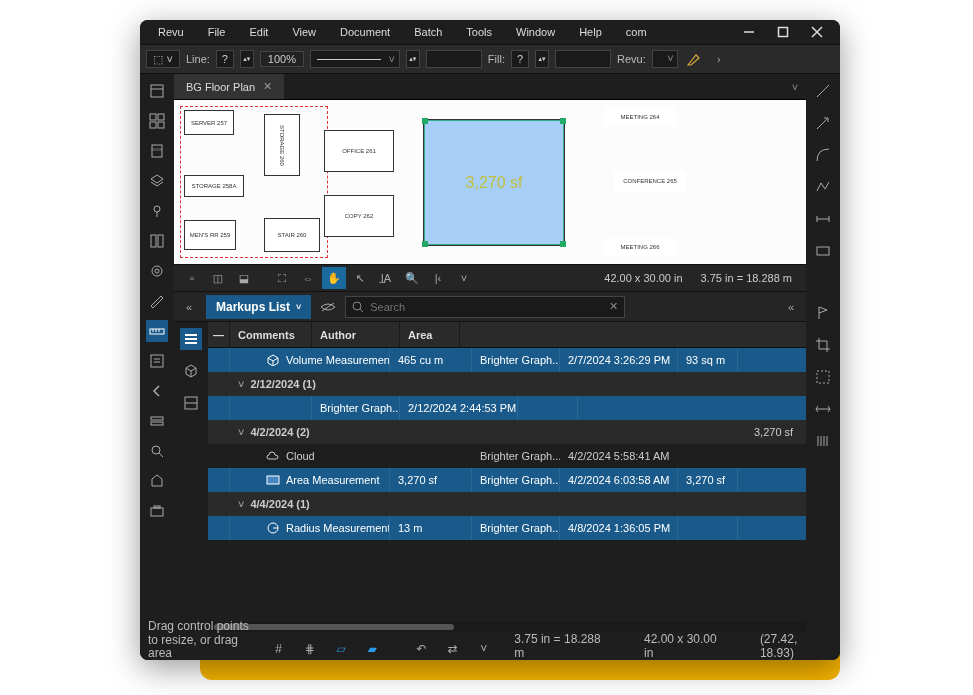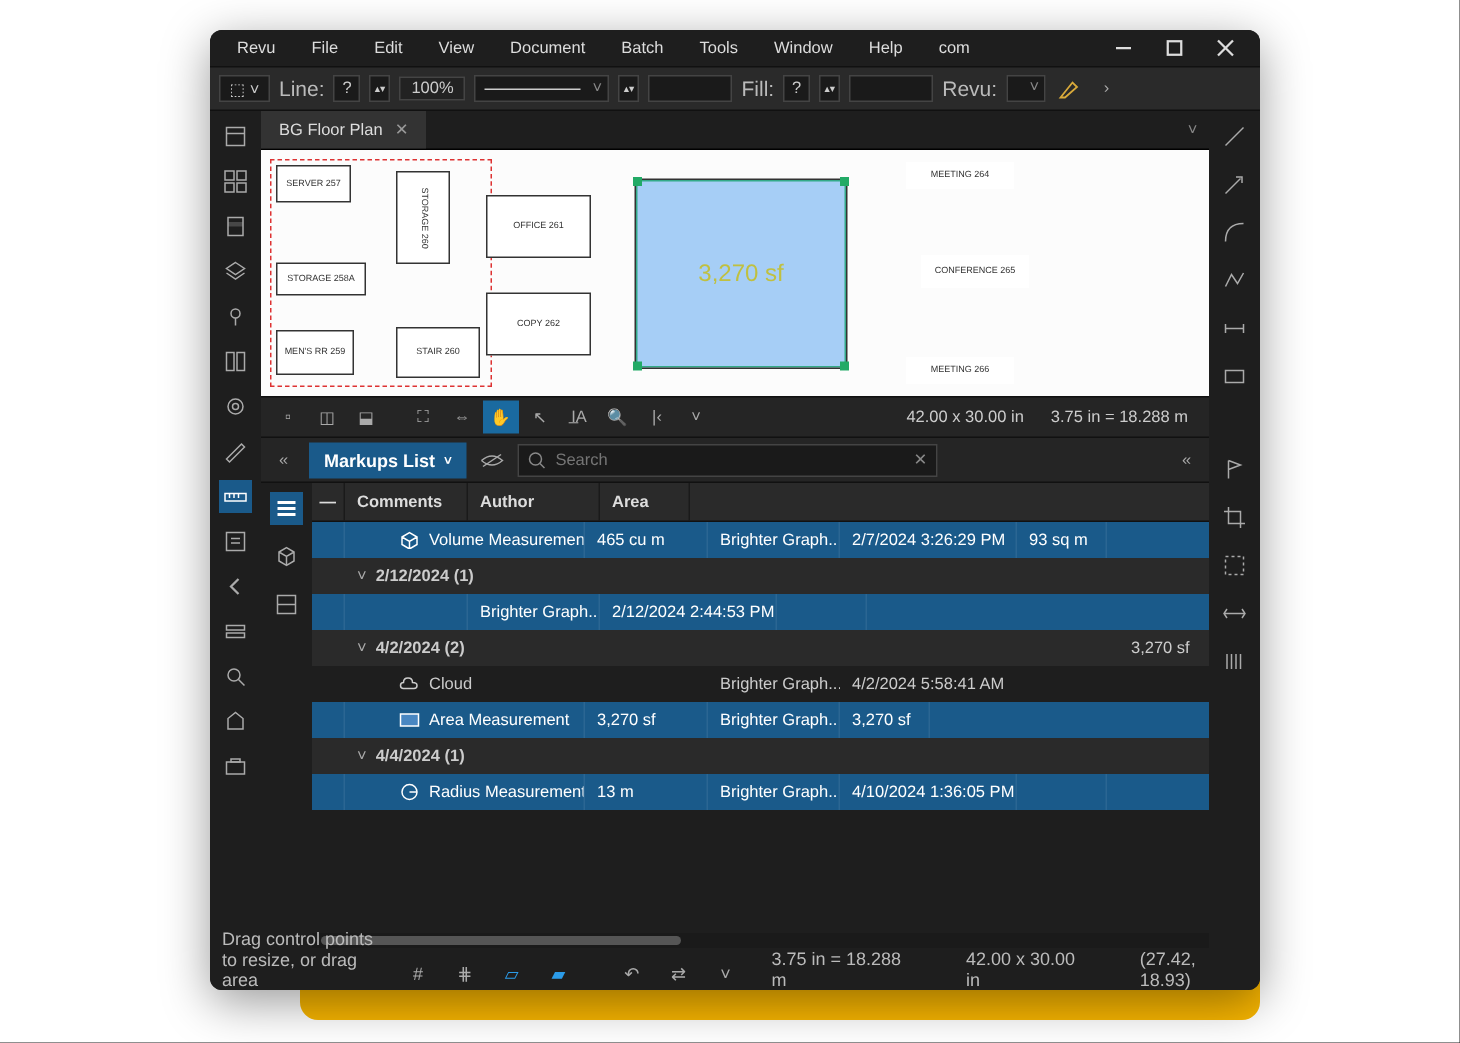--- a/index.html
+++ b/index.html
@@ -4,21 +4,21 @@
 <style>
 *{box-sizing:border-box;margin:0;padding:0;font-family:'Segoe UI',Arial,sans-serif}
 body{background:#fff;width:973px;height:695px;position:relative;overflow:hidden}
 .yellow-bg{position:absolute;top:60px;left:200px;width:640px;height:620px;background:#F7B500;border-radius:12px}
 .app{position:absolute;top:20px;left:140px;width:700px;height:640px;background:#1e1e1e;display:flex;flex-direction:column;color:#ccc;font-size:11px;border-radius:8px;overflow:hidden;box-shadow:0 8px 32px rgba(0,0,0,0.4)}
 .menubar{height:24px;display:flex;align-items:center;padding:0 8px;gap:4px;background:#1e1e1e}
 .menubar span{padding:3px 10px;cursor:pointer;color:#ddd}
 .menubar .spacer{flex:1}
 .winbtn{width:30px;height:20px;display:flex;align-items:center;justify-content:center;color:#ddd}
 .propbar{height:30px;display:flex;align-items:center;padding:0 6px;gap:6px;background:#2a2a2a;border-top:1px solid #111;border-bottom:1px solid #111}
-.propbar .lbl{color:#bbb;font-size:14px}
+.propbar .lbl{color:#bbb;font-size:11px}
 .propbar .zoom{width:44px;text-align:center;background:#222;border:1px solid #444;padding:1px 4px}
 .propbar .style{width:90px;height:18px;background:#1a1a1a;border:1px solid #444;position:relative}
 .propbar .style::after{content:'';position:absolute;top:8px;left:6px;right:18px;height:1px;background:#ccc}
 .propbar .chev{position:absolute;right:4px;top:2px;color:#888}
 .propbar .sq{width:18px;height:18px;border:1px solid #444;display:flex;align-items:center;justify-content:center;background:#1a1a1a}
 .propbar .sq.w{width:56px}
 .propbar .hatchbox{width:26px;height:18px;border:1px solid #444;background:#1a1a1a}
 .propbar .hl{width:20px;height:20px;display:flex;align-items:center;justify-content:center;color:#d8a93a}
 .main{flex:1;display:flex;min-height:0}
 .ltool{width:34px;background:#1e1e1e;display:flex;flex-direction:column;align-items:center;padding-top:6px;gap:8px}
@@ -398,20 +398,21 @@
                 <div class="gc c1" style="padding-left:36px">
                   <span class="micon">
                     <svg width="14" height="12">
                       <rect x="1" y="2" width="12" height="8" fill="rgba(120,180,250,0.5)" stroke="currentColor"></rect>
                     </svg>
                   </span>
                   <span>Area Measurement</span>
                 </div>
                 <div class="gc c2">3,270 sf</div>
                 <div class="gc c3">Brighter Graph...</div>
+                <div class="gc c4">4/2/2024 6:03:58 AM</div>
                 <div class="gc c5">3,270 sf</div>
               </div>
               <div class="grow dark">
                 <div class="gc c0"></div>
                 <div class="gc" style="flex:1;padding-left:8px">
                   <span class="exp">˅</span>
                   <b>4/4/2024 (1)</b>
                 </div>
               </div>
               <div class="grow sel">
@@ -420,21 +421,21 @@
                   <span class="micon">
                     <svg width="14" height="12">
                       <circle cx="7" cy="6" r="5" fill="none" stroke="currentColor"></circle>
                       <line x1="7" y1="6" x2="12" y2="6" stroke="currentColor"></line>
                     </svg>
                   </span>
                   <span>Radius Measurement</span>
                 </div>
                 <div class="gc c2">13 m</div>
                 <div class="gc c3">Brighter Graph...</div>
-                <div class="gc c4">4/10/2024 1:36:05 PM</div>
+                <div class="gc c4">4/8/2024 1:36:05 PM</div>
                 <div class="gc c5"></div>
               </div>
             </div>
           <div class="hsbar">
               <div class="thumb"></div>
             </div>
         </div>
       </div>
 
     </div>

